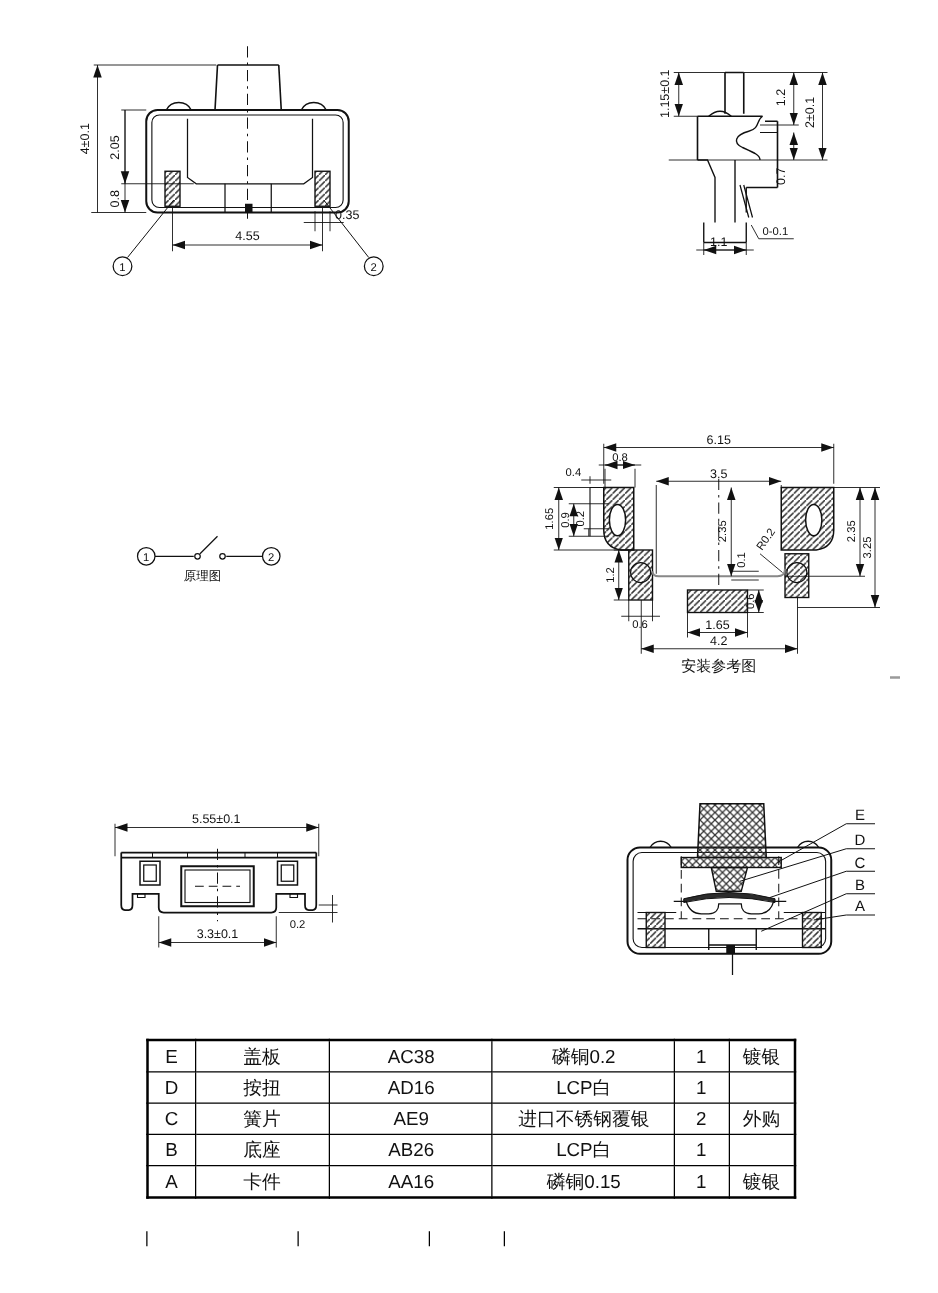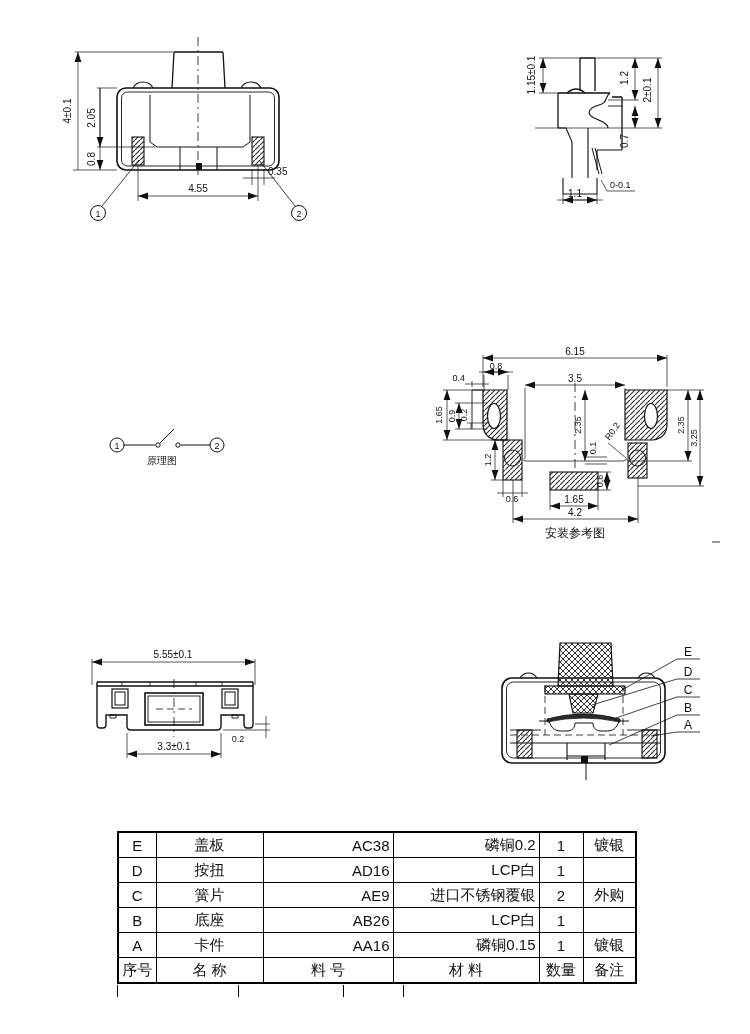--- a/index.html
+++ b/index.html
@@ -10,21 +10,21 @@
   .dim{font-size:10px;}
   .dimS{font-size:9px;}
   .cap{font-size:12px;}
   .lbl{font-size:12px;}
   
   .bom{position:absolute;left:117px;top:831px;border-collapse:collapse;
        table-layout:fixed;border:2px solid #000;}
   .bom td{border:1px solid #000;height:24px;padding:0 3px;font-size:15px;
           overflow:hidden;white-space:nowrap;}
   .bom td.c{text-align:center;}
-  .bom td.l{text-align:right;padding-left:5px;}
+  .bom td.l{text-align:center;padding-left:5px;}
   .tick{position:absolute;width:1px;height:12px;background:#000;}
   .stray{position:absolute;width:8px;height:2px;background:#9a9a9a;}
 </style>
 </head>
 <body>
 
 <svg width="0" height="0" style="position:absolute">
   <defs>
     <marker id="ae" markerUnits="userSpaceOnUse" markerWidth="12" markerHeight="8" refX="10" refY="4" orient="auto">
       <path d="M0,0.6 L10,4 L0,7.4 Z" fill="#111"></path>
@@ -321,28 +321,20 @@
       <td class="c"></td>
     </tr>
     <tr>
       <td class="c">A</td>
       <td class="c">卡件</td>
       <td class="l">AA16</td>
       <td class="l">磷铜0.15</td>
       <td class="c">1</td>
       <td class="c">镀银</td>
     </tr>
-    <tr>
-      <td class="c">序号</td>
-      <td class="c">名  称</td>
-      <td class="c">料  号</td>
-      <td class="c">材  料</td>
-      <td class="c">数量</td>
-      <td class="c">备注</td>
-    </tr>
   </tbody>
 </table>
 
 <div class="tick" style="left:117px;top:985px"></div>
 <div class="tick" style="left:238px;top:985px"></div>
 <div class="tick" style="left:343px;top:985px"></div>
 <div class="tick" style="left:403px;top:985px"></div>
 
 <div class="stray" style="left:712px;top:541px"></div>
 

